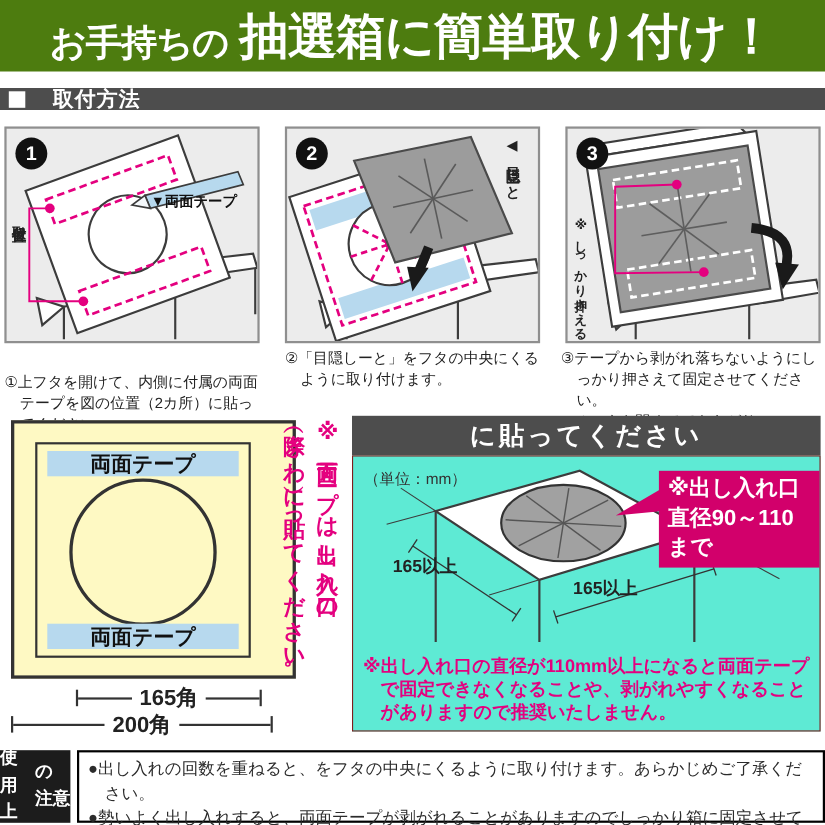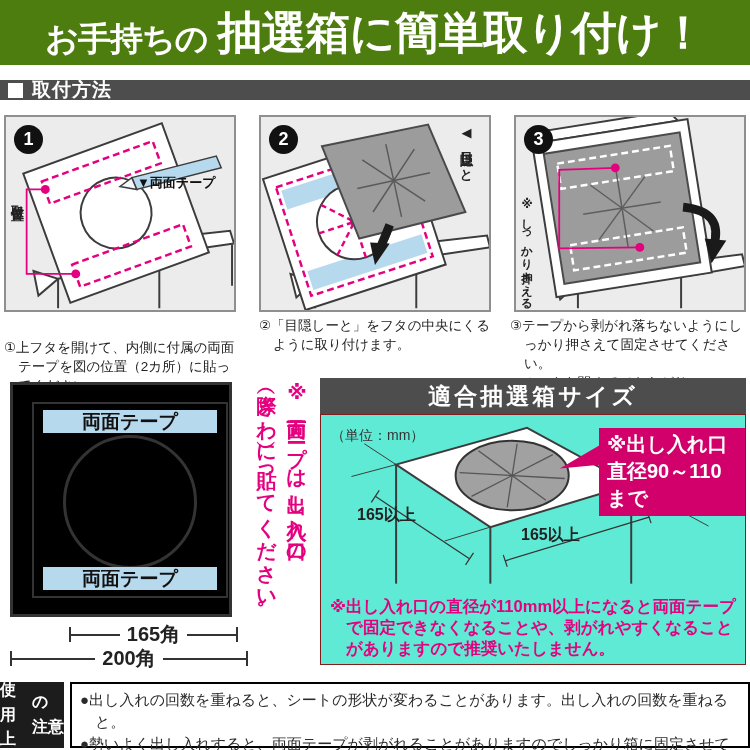--- a/index.html
+++ b/index.html
@@ -11,21 +11,21 @@
   
   .banner {
     position:absolute; left:0; top:0; width:750px; height:65px; background:#4d7c0f;
     display:flex; align-items:baseline; justify-content:center; gap:10px; color:#fff;
   }
   .banner .pre  { font-size:33px; font-weight:800; letter-spacing:-1px; align-self:center; margin-top:14px; }
   .banner .main { font-size:45px; font-weight:800; letter-spacing:-1px; align-self:center; }
   
   .section-bar {
     position:absolute; left:0; top:80px; width:750px; height:20px; background:#4d4d4d;
-    display:flex; align-items:center; gap:9px; padding-left:8px;
+    display:flex; align-items:center; gap:25px; padding-left:8px;
   }
   .section-bar .sq { width:15px; height:15px; background:#fff; }
   .section-bar .ttl { color:#fff; font-size:19px; font-weight:700; letter-spacing:1px; }
   
   .panel {
     position:absolute; top:115px; width:232px; height:197px;
     background:#ececec; border:2px solid #8f8f8f; overflow:hidden;
   }
   .panel svg { position:absolute; left:0; top:0; width:100%; height:100%; }
   #p1 { left:4px; } #p2 { left:259px; } #p3 { left:514px; }
@@ -40,21 +40,21 @@
   }
   .hlabel { position:absolute; font-weight:700; color:#111; z-index:2; }
   .caption {
     position:absolute; top:316px; width:240px; font-size:13.5px; line-height:1.42; color:#222;
     padding-left:14px; text-indent:-14px;
   }
   #c1 { left:4px;margin-top:22px; } #c2 { left:259px; } #c3 { left:510px; }
   .caption .extra { display:block; text-indent:0; }
   
   .tape-diagram { position:absolute; left:10px; top:382px; width:238px; height:290px; }
-  .outer-sq { position:absolute; left:0; top:0; width:222px; height:235px; border:3px solid #333; background:#000000; }
+  .outer-sq { position:absolute; left:0; top:0; width:259px; height:235px; border:3px solid #333; background:#fef9c3; }
   .inner-sq { position:absolute; left:19px; top:17px; width:196px; height:196px; border:2px solid #333; }
   .strip { position:absolute; left:9px; width:174px; height:23px; background:#b7d9ee;
            display:flex; align-items:center; justify-content:center;
            font-size:19px; font-weight:600; color:#111; }
   .strip.top { top:6px; } .strip.bot { bottom:6px; }
   .hole { position:absolute; left:29px; top:31px; width:134px; height:134px; border:3px solid #333; border-radius:50%; }
   .dim { position:absolute; display:flex; align-items:center; }
   .dim .tick { width:2px; height:15px; background:#333; }
   .dim .line { flex:1; height:2px; background:#333; }
   .dim .lbl  { padding:0 7px; font-size:20px; font-weight:600; color:#222; white-space:nowrap; }
@@ -233,21 +233,21 @@
       <span class="line"></span>
       <span class="tick"></span>
     </div>
   </div>
 
   <div class="vnote">
     <span>※両面テープは出し入れ口の</span>
     <span>際（きわ）に貼ってください。</span>
   </div>
 
-  <div class="size-header">適合抽選箱サイズ</div>
+  <div class="size-header">に貼ってください</div>
   <div class="size-body">
     <svg viewBox="0 0 426 251">
       <line x1="75" y1="50" x2="30" y2="62" stroke="#3c3c3c" stroke-width="1"></line>
       <line x1="75" y1="50" x2="43" y2="29" stroke="#3c3c3c" stroke-width="1"></line>
       <line x1="170" y1="113" x2="124" y2="127" stroke="#3c3c3c" stroke-width="1"></line>
       <line x1="312" y1="70" x2="357" y2="56" stroke="#3c3c3c" stroke-width="1"></line>
       <line x1="312" y1="70" x2="390" y2="112" stroke="#3c3c3c" stroke-width="1"></line>
       <polygon points="207,13 312,70 170,113 75,50" fill="#fff" stroke="#3c3c3c" stroke-width="2"></polygon>
       <line x1="75" y1="50" x2="75" y2="170" stroke="#3c3c3c" stroke-width="2"></line>
       <line x1="170" y1="113" x2="170" y2="170" stroke="#3c3c3c" stroke-width="2"></line>
@@ -275,17 +275,17 @@
     <span class="dim-iso" id="dimL">165以上</span>
     <span class="dim-iso" id="dimR">165以上</span>
     <div class="warning">※出し入れ口の直径が110mm以上になると両面テープで固定できなくなることや、剥がれやすくなることがありますので推奨いたしません。</div>
   </div>
 
   <div class="notes-label">
     <span>使用上</span>
     <span>の注意</span>
   </div>
   <div class="notes-box">
-    <p>●出し入れの回数を重ねると、シートの形状が変わることがあります。出し入れの回数を重ねると。</p>
+    <p>●出し入れの回数を重ねると、をフタの中央にくるように取り付けます。あらかじめご了承ください。</p>
     <p>●勢いよく出し入れすると、両面テープが剥がれることがありますのでしっかり箱に固定させてご利用ください。</p>
   </div>
 
 </div>
 
 </body></html>

